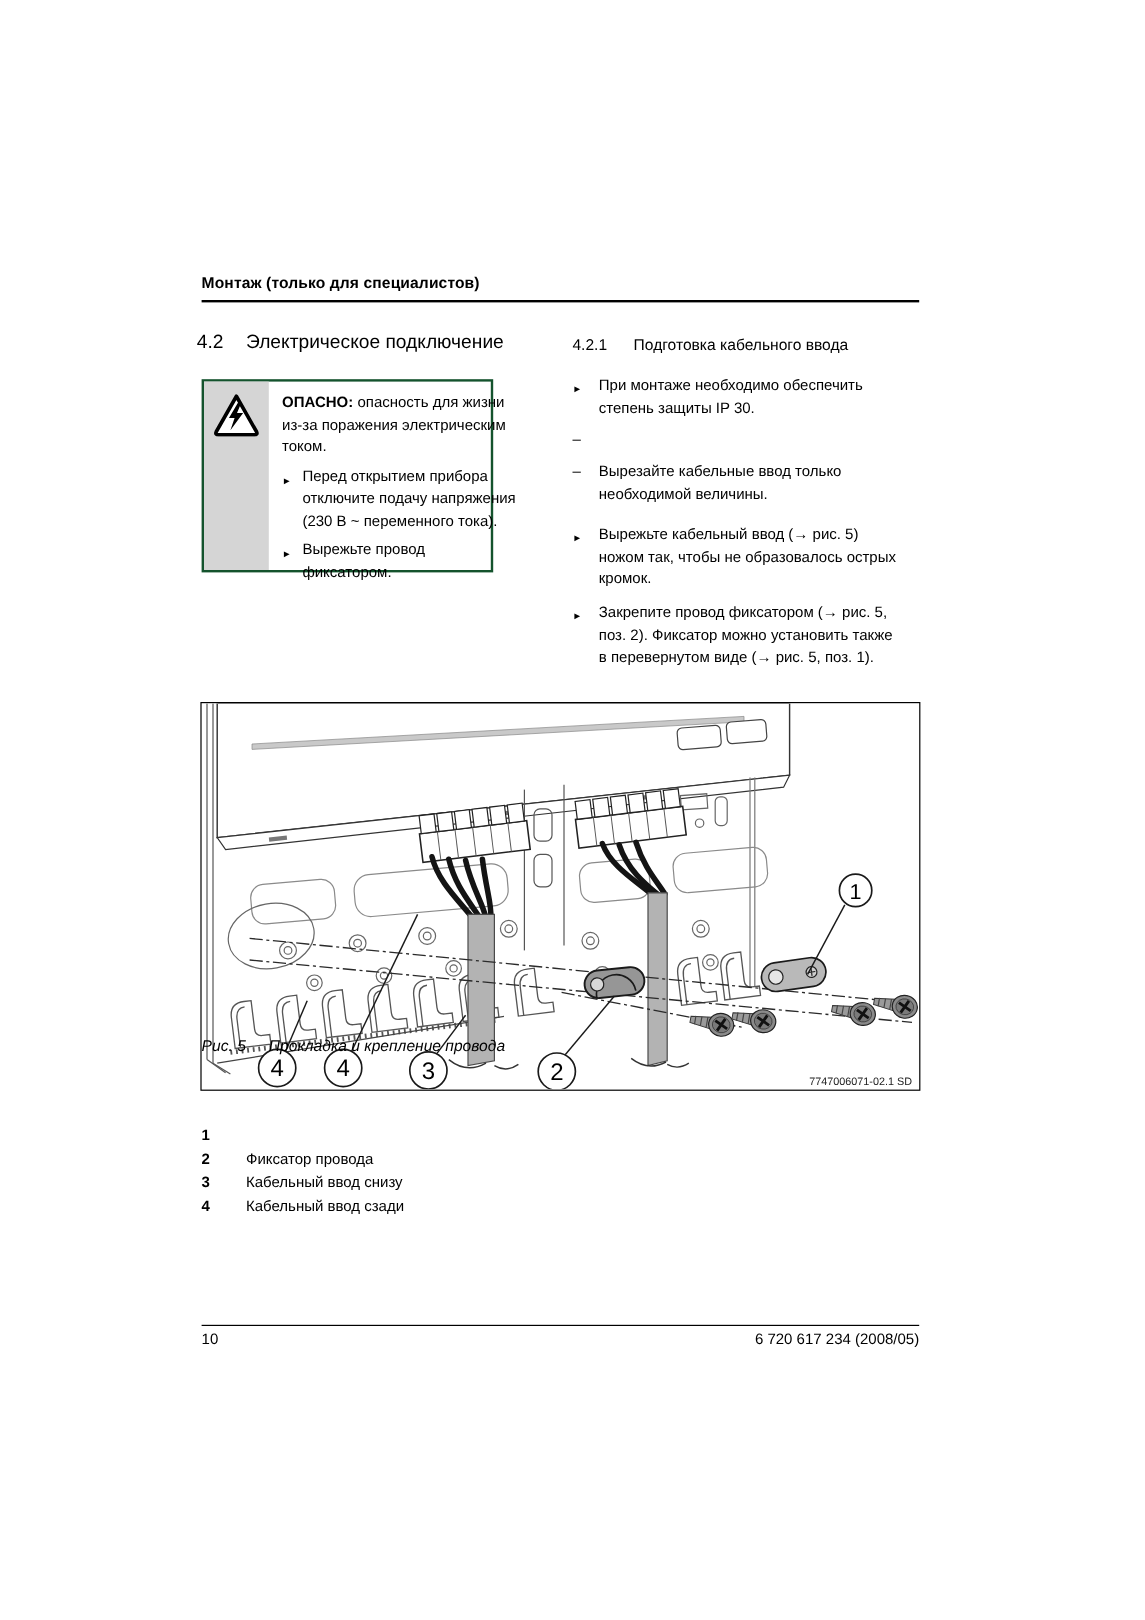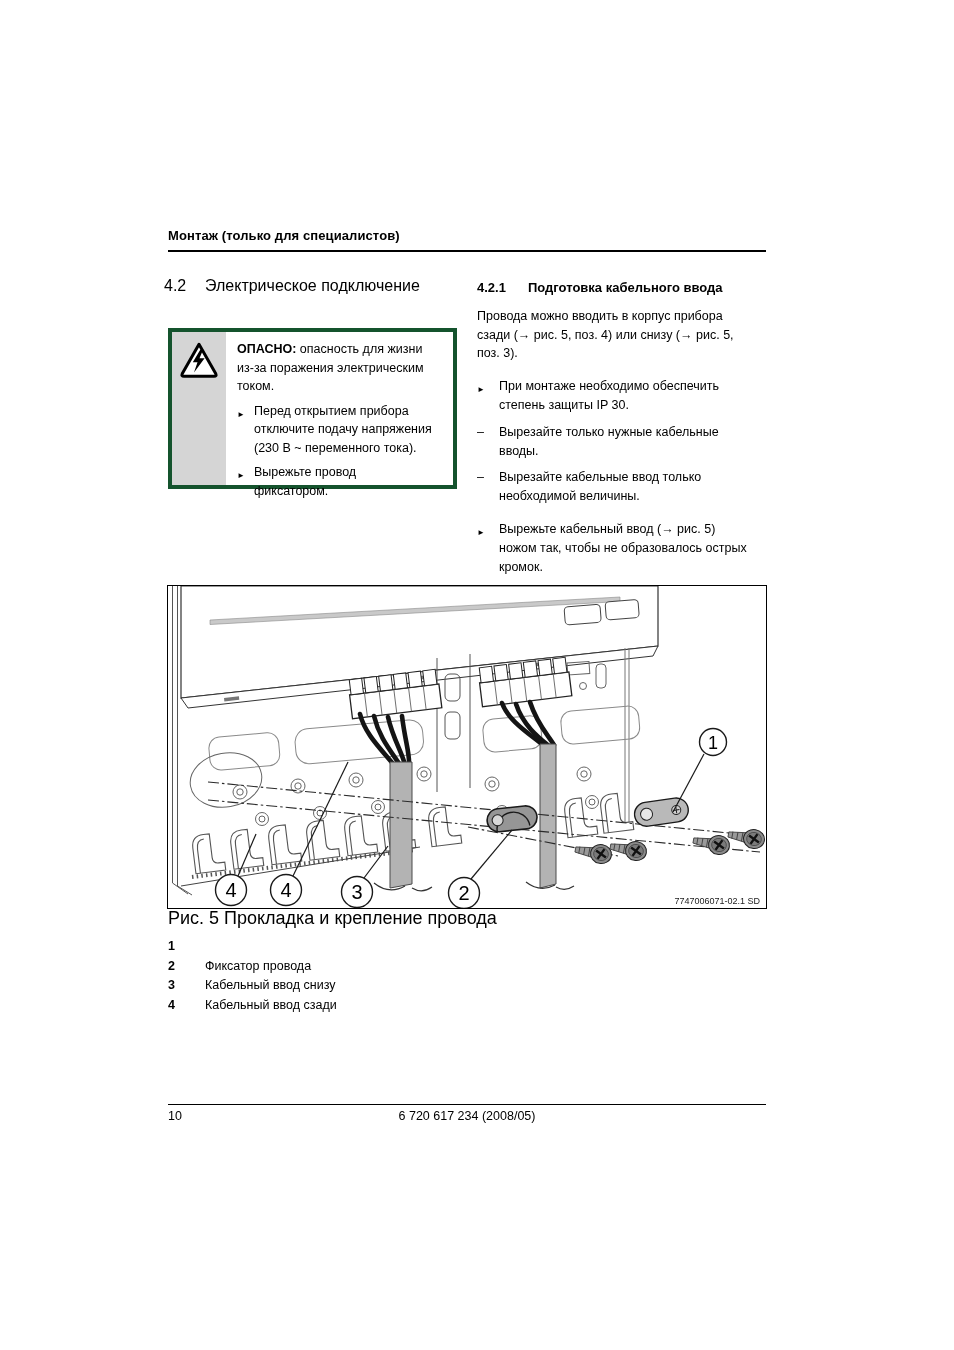--- a/index.html
+++ b/index.html
@@ -9,62 +9,62 @@
 
   
   .run-head{left:168px;top:228px;width:598px;font-size:13px;font-weight:bold;letter-spacing:.1px}
   .head-rule{left:168px;top:250px;width:598px;height:2px;background:#000}
 
   
   .sec-head{left:164px;top:277px;display:flex;font-size:16px;font-weight:normal}
   .sec-head .num{width:41px}
 
   
-  .warn-box{left:168px;top:328px;width:289px;height:161px;border:4px solid #14532d;display:flex;background:#fff}
+  .warn-box{left:168px;top:316px;width:243px;height:161px;border:2px solid #14532d;display:flex;background:#fff}
   .warn-ico-cell{width:54px;background:#d5d5d5;flex:none;display:flex;justify-content:center;align-items:flex-start;padding-top:9px}
   .warn-content{flex:1;padding:8px 6px 6px 11px;font-size:12.5px;line-height:18.5px}
   .warn-body{width:192px}
   .warn-label{font-weight:bold}
   .blist{list-style:none}
   .blist li{display:flex;margin-top:6px}
   .blist .mk{width:17px;flex:none;font-size:8px;padding-top:4px}
   .warn-t1{width:192px}
   .warn-t2{width:122px}
 
   
   .rcol{left:477px;top:279px;width:270px;font-size:12.5px;line-height:18.8px}
-  .sub-head{display:flex;font-size:13px;font-weight:bold}
+  .sub-head{display:flex;font-size:13px;font-weight:normal}
   .sub-head .num{width:51px}
   .intro{margin-top:9px;width:268px}
   .rlist{list-style:none;margin-top:14px}
   .rlist>li{display:flex;margin-top:9px}
   .rlist .mk{width:22px;flex:none;font-size:8px;padding-top:4px}
   .rlist .bt1{width:228px}
   .rlist .bt{width:252px}
   .sublist{list-style:none;margin-top:8px}
   .sublist li{display:flex;margin-top:8px}
   .sublist .dmk{width:22px;flex:none}
   .sublist .st{width:230px}
 
   
   .fig-frame{left:167px;top:585px;width:600px;height:324px;border:1px solid #000;background:#fff;overflow:hidden}
   .fig-frame svg{position:absolute;left:0;top:0}
 
-  .fig-caption{left:168px;top:908px;font-size:18px;display:flex}
+  .fig-caption{left:168px;top:864px;font-size:13px;font-style:italic;display:flex}
   .fig-caption .lab{width:56px}
 
   .legend{left:168px;top:937px;font-size:12.5px;line-height:19.5px}
   .legend .row{display:flex}
   .legend .n{width:37px;font-weight:bold}
   .legend .t{width:205px}
 
   
   .foot-rule{left:168px;top:1104px;width:598px;height:1px;background:#000}
   .foot-left{left:168px;top:1109px;font-size:12.5px}
-  .foot-right{left:168px;top:1109px;width:598px;text-align:center;font-size:12.5px}
+  .foot-right{left:168px;top:1109px;width:598px;text-align:right;font-size:12.5px}
 </style>
 </head>
 <body>
 
 <div class="abs run-head">Монтаж (только для специалистов)</div>
 <div class="abs head-rule"></div>
 
 <div class="abs sec-head">
   <span class="num">4.2</span>
   <span>Электрическое подключение</span>
@@ -93,31 +93,29 @@
       </li>
     </ul>
   </div>
 </div>
 
 <div class="abs rcol">
   <div class="sub-head">
     <span class="num">4.2.1</span>
     <span>Подготовка кабельного ввода</span>
   </div>
-  <p class="intro">Провода можно вводить в корпус прибора сзади (→ рис. 5, поз. 4) или снизу (→ рис. 5, поз. 3).</p>
   <ul class="rlist">
     <li>
       <span class="mk">►</span>
       <span class="bt1">При монтаже необходимо обеспечить степень защиты IP 30.</span>
     </li>
   </ul>
   <ul class="sublist">
     <li>
       <span class="dmk">–</span>
-      <span class="st">Вырезайте только нужные кабельные вводы.</span>
     </li>
     <li>
       <span class="dmk">–</span>
       <span class="st">Вырезайте кабельные ввод только необходимой величины.</span>
     </li>
   </ul>
   <ul class="rlist">
     <li>
       <span class="mk">►</span>
       <span class="bt">Вырежьте кабельный ввод (→ рис. 5) ножом так, чтобы не образовалось острых кромок.</span>

